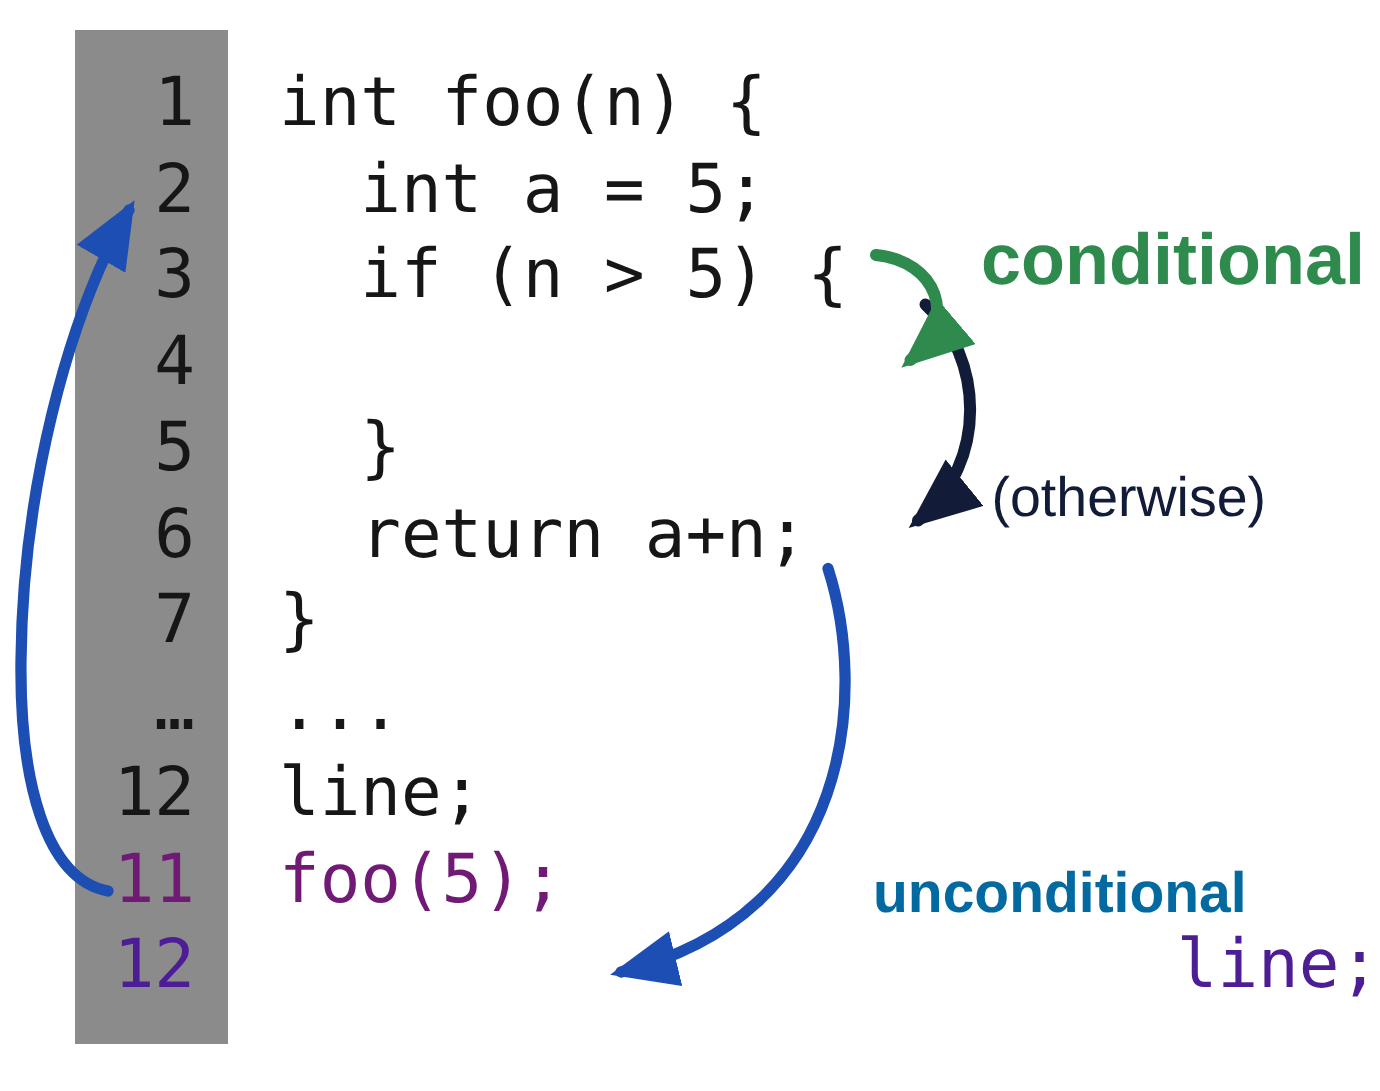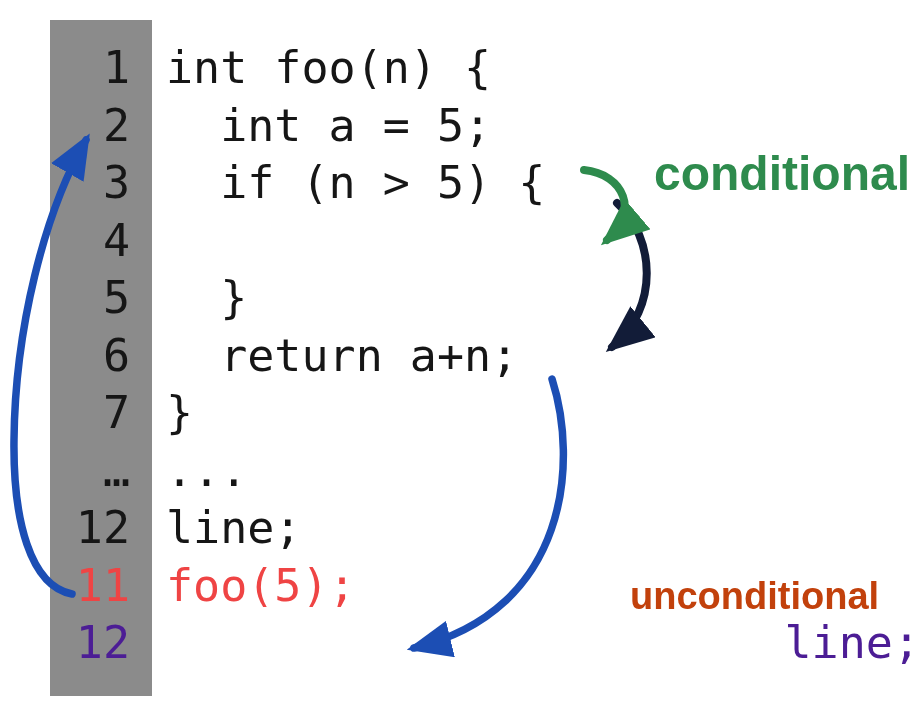--- a/index.html
+++ b/index.html
@@ -31,21 +31,21 @@
     font-size: 45px;
     line-height: 57.5px;
     color: #161616;
   }
   .line-num {
     width: 130px;
     text-align: right;
     white-space: pre;
   }
   .code-text {
-    margin-left: 36px;
+    margin-left: 56px;
     white-space: pre;
   }
   .flow-label {
     position: absolute;
     font-family: "Liberation Sans", "DejaVu Sans", sans-serif;
     white-space: nowrap;
   }
   .label-conditional   { left: 654px; top: 146px; font-size: 48px; font-weight: 700; }
   .label-otherwise     { left: 661px; top: 311px; font-size: 37px; font-weight: 400; }
   .label-unconditional { left: 582px; top: 575px; font-size: 38px; font-weight: 700; }
@@ -94,21 +94,21 @@
       <span class="code-text">}</span>
     </div>
     <div class="code-row" style="color: rgb(22, 22, 22);">
       <span class="line-num">…</span>
       <span class="code-text">...</span>
     </div>
     <div class="code-row" style="color: rgb(22, 22, 22);">
       <span class="line-num">12</span>
       <span class="code-text">line;</span>
     </div>
-    <div class="code-row" style="color: #ef4444;">
+    <div class="code-row" style="color: #701a75;">
       <span class="line-num">11</span>
       <span class="code-text">foo(5);</span>
     </div>
     <div class="code-row" style="color: #4c1d95; justify-content: space-between;">
       <span class="line-num">12</span>
       <span class="code-text">line;</span>
     </div>
   </div>
 
   <svg class="arrow-overlay" viewBox="0 0 920 727" xmlns="http://www.w3.org/2000/svg">
@@ -127,15 +127,16 @@
     <path class="flow" d="M 72 594 C 30 586, 13 520, 14 440 C 15 330, 44 213, 86 140" stroke-width="7.5" marker-end="url(#head-blue)" stroke="#1c4eb4"></path>
 
     <path class="flow" d="M 552 379 C 578 460, 570 610, 414 648" stroke-width="7.5" marker-end="url(#head-blue)" stroke="#1c4eb4"></path>
 
     <path class="flow" d="M 617 203 C 655 237, 660 308, 612 347" stroke-width="8" marker-end="url(#head-navy)" stroke="#121c38"></path>
 
     <path class="flow" d="M 584 170 C 624 174, 640 212, 607 240" stroke-width="8" marker-end="url(#head-green)" stroke="#2e8b4d"></path>
   </svg>
 
   <div class="flow-label label-conditional" style="color: rgb(46, 139, 77);">conditional</div>
-  <div class="flow-label label-unconditional" style="color: #c2410c; margin-left: 48px;">unconditional</div>
+  <div class="flow-label label-otherwise" style="color: rgb(18, 28, 56);">(otherwise)</div>
+  <div class="flow-label label-unconditional" style="color: #0369a1;">unconditional</div>
 
 </div>
 
 </body></html>

